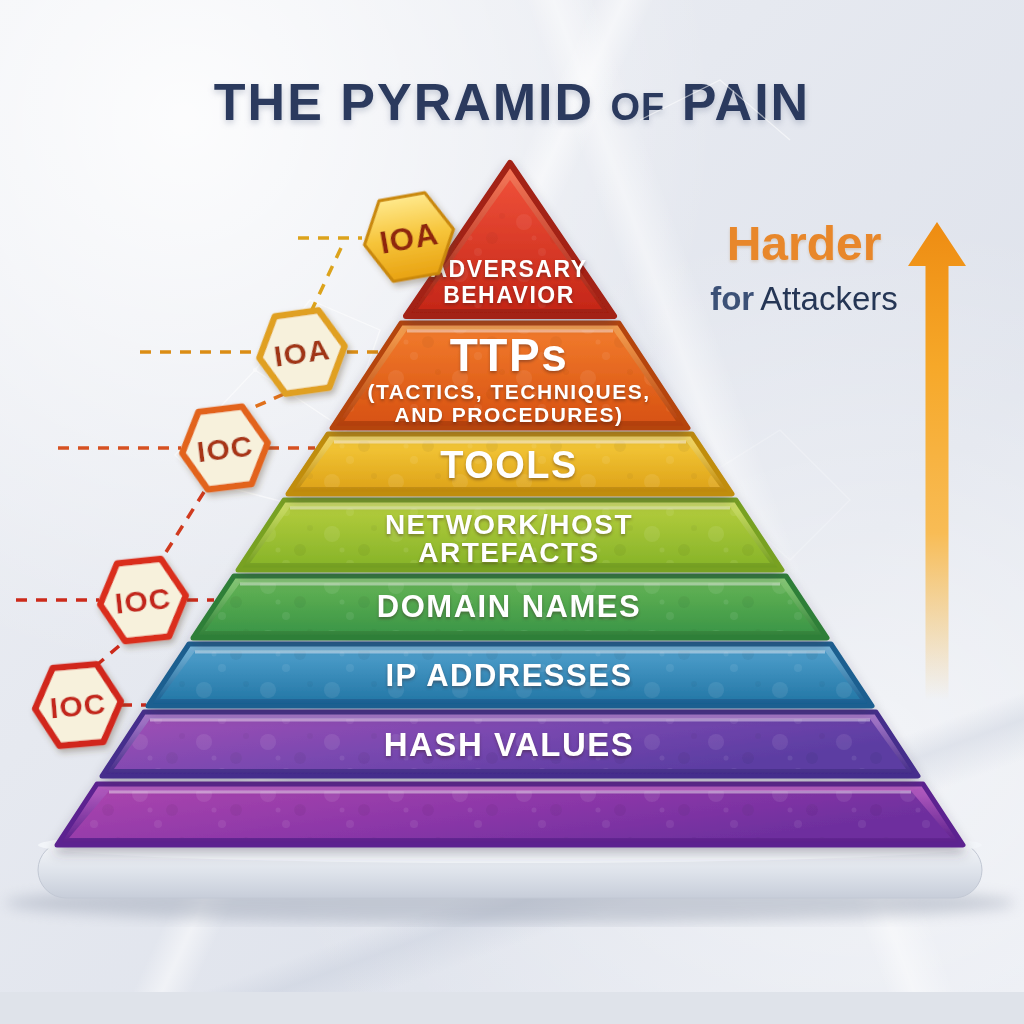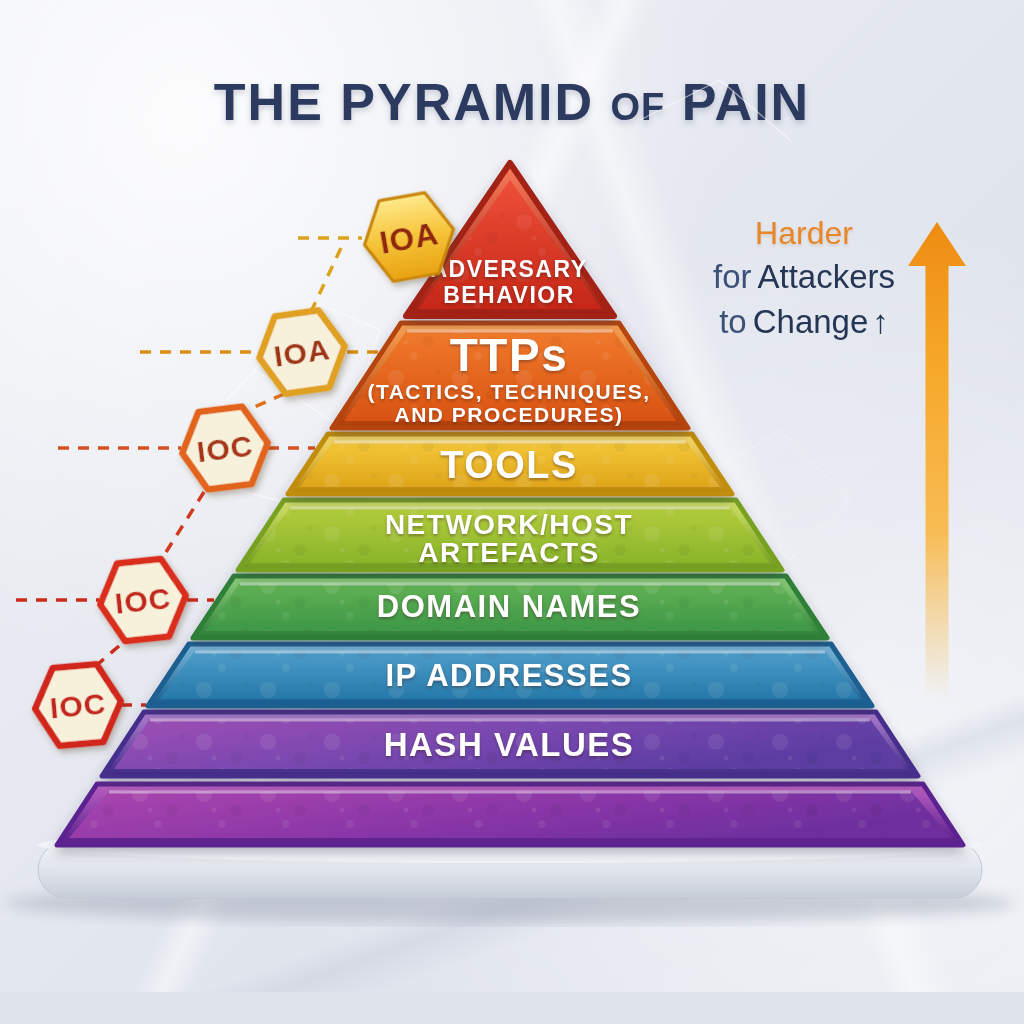--- a/index.html
+++ b/index.html
@@ -23,23 +23,23 @@
     position:absolute;top:72px;left:0;right:0;text-align:center;
     color:#2b3a5e;font-weight:bold;font-size:52px;letter-spacing:2px;
     text-shadow:0 3px 6px rgba(110,120,150,.35);
     white-space:nowrap;
   }
   .title .of{font-size:38px;letter-spacing:1px;}
   .caption{
     position:absolute;left:688px;top:212px;width:232px;text-align:center;
     line-height:1.35;white-space:nowrap;
   }
-  .cap1{font-size:32px;font-weight:normal;color:#e8872a;text-shadow:0 2px 3px rgba(150,90,20,.2);}
+  .cap1{font-size:48px;font-weight:bold;color:#e8872a;text-shadow:0 2px 3px rgba(150,90,20,.2);}
   .cap2{font-size:33px;color:#2a3a5d;}
-  .cap2 .light{font-weight:normal;color:#3c5177;margin-right:6px;}
+  .cap2 .light{font-weight:bold;color:#3c5177;margin-right:6px;}
   .cap2 .bold{font-weight:normal;color:#253655;}
   .cap2 .arrow-glyph{margin-left:4px;}
   svg{position:absolute;inset:0;}
   svg text{font-family:"Liberation Sans",sans-serif;font-weight:bold;}
   .layer-label{fill:#ffffff;letter-spacing:1.5px;text-shadow:0 2px 3px rgba(60,30,30,.4);}
   .badge-label{letter-spacing:1px;}
 </style>
 </head>
 <body>
 
@@ -284,18 +284,15 @@
         <text class="badge-label" x="0" y="11" font-size="30" text-anchor="middle" fill="#c3271a">IOC</text>
       </g>
     </g>
   </svg>
 
   <div class="caption">
     <div class="cap1">Harder</div>
     <div class="cap2">
       <span class="light">for</span><span class="bold">Attackers</span>
     </div>
-    <div class="cap2">
-      <span class="light">to</span><span class="bold">Change</span><span class="bold arrow-glyph">↑</span>
-    </div>
   </div>
 
 </div>
 
 </body></html>

